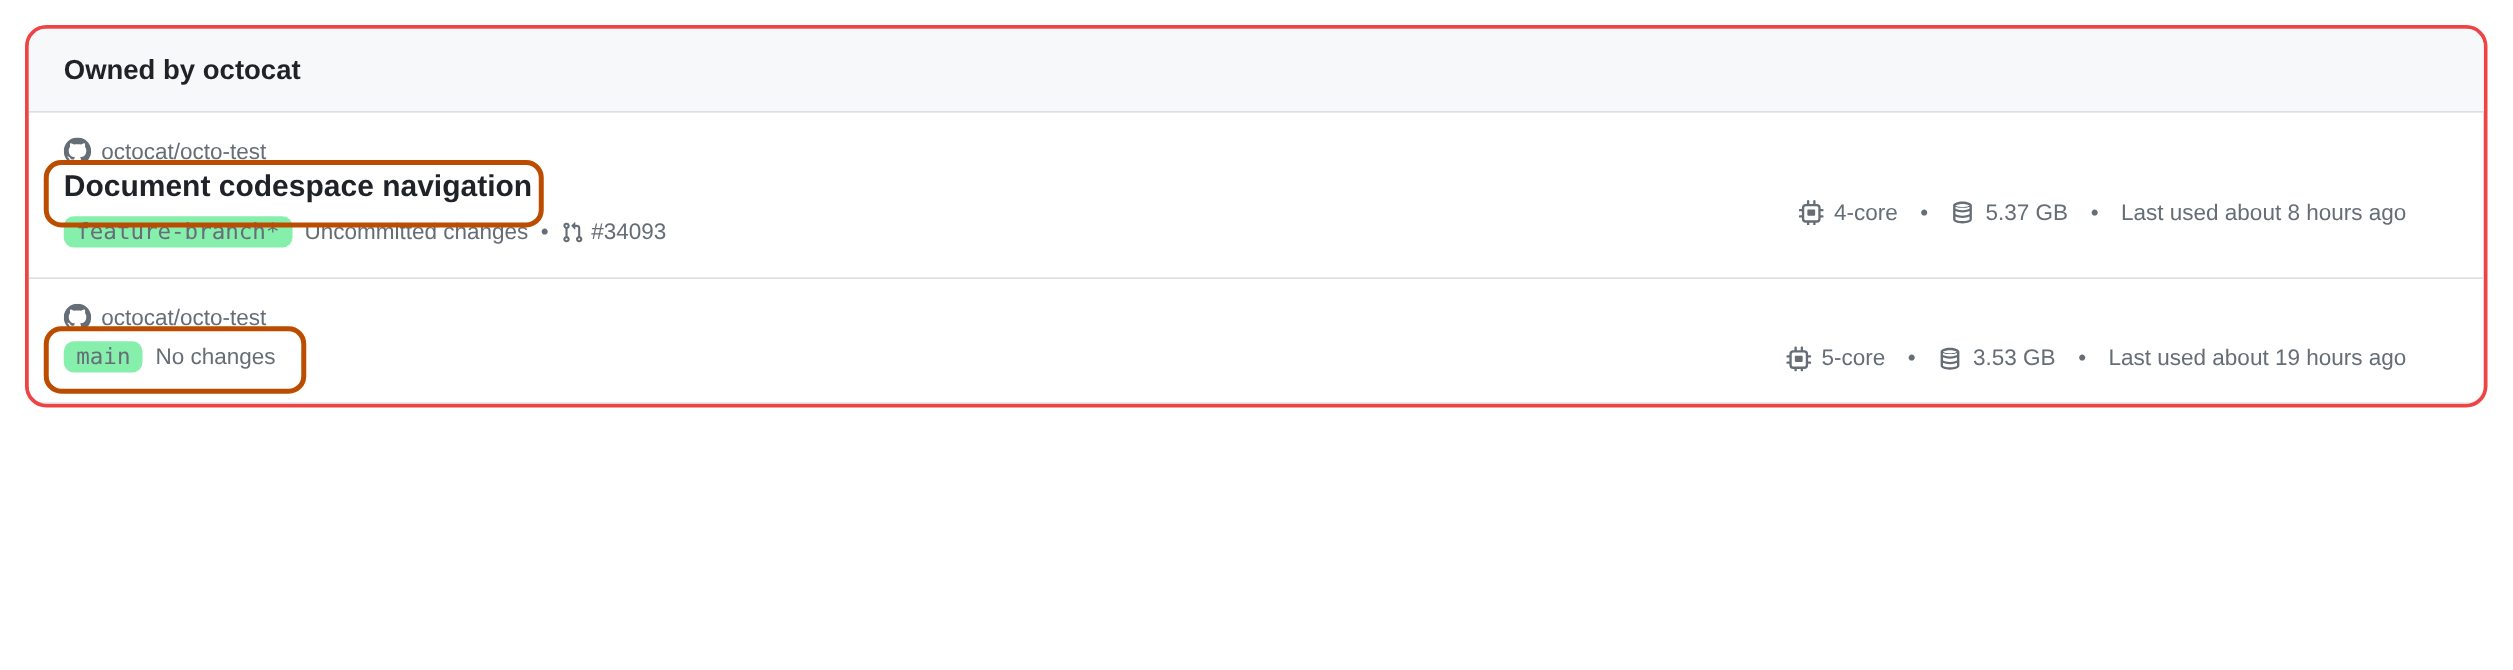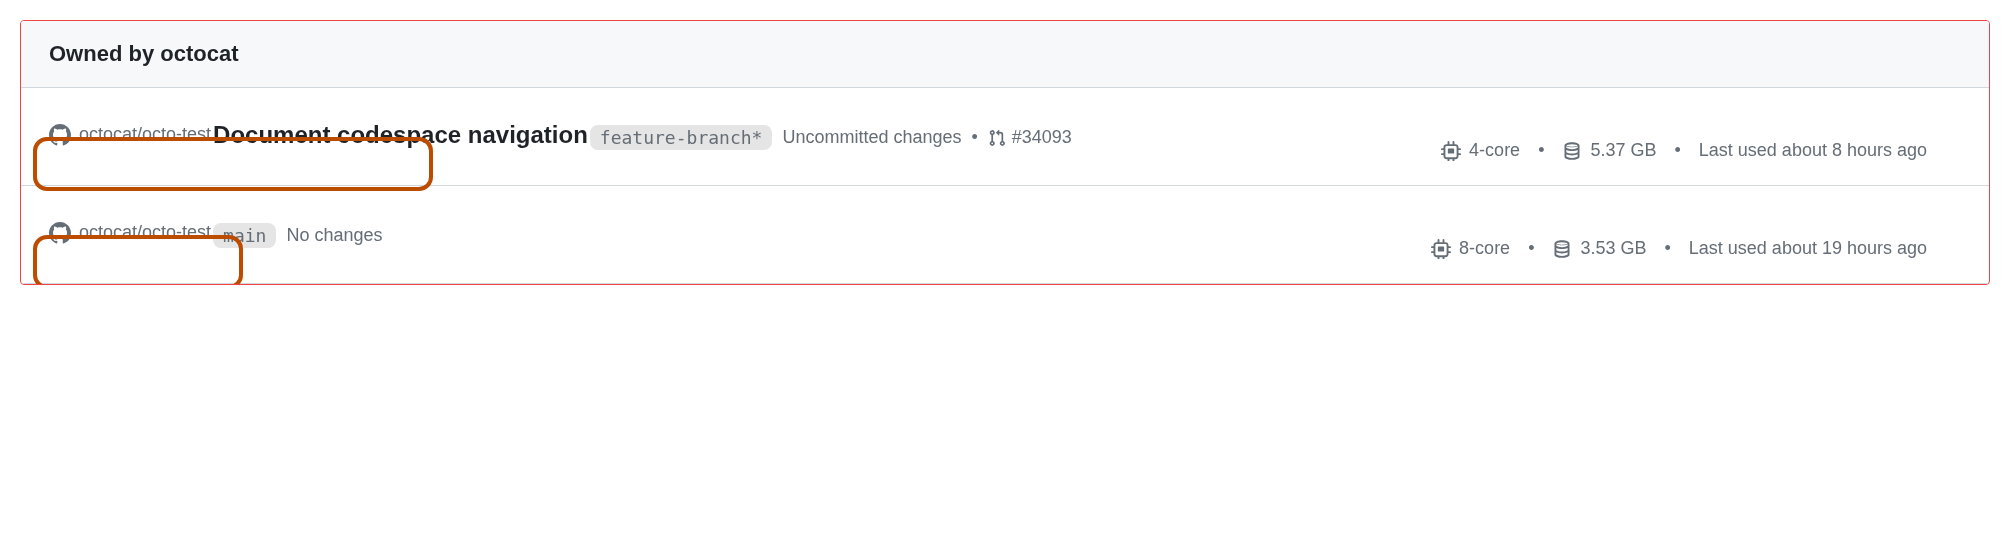--- a/index.html
+++ b/index.html
@@ -4,22 +4,22 @@
 <style>
   * { box-sizing: border-box; }
   body {
     margin: 0;
     padding: 20px;
     font-family: -apple-system, BlinkMacSystemFont, "Segoe UI", Helvetica, Arial, sans-serif;
     background: #ffffff;
     color: #1f2328;
   }
   .panel {
-    border: 1px solid #ef4444;
-    border-radius: 4px;
+    border: 3px solid #ef4444;
+    border-radius: 17px;
     overflow: hidden;
   }
   .panel-header {
     background: #f6f8fa;
     padding: 20px 28px;
     border-bottom: 1px solid #d0d7de;
   }
   .panel-header-title {
     font-size: 22px;
     font-weight: 600;
@@ -27,21 +27,21 @@
   }
   .codespace-row {
     display: flex;
     align-items: center;
     justify-content: space-between;
     padding: 20px 28px 24px 28px;
     border-bottom: 1px solid #d0d7de;
   }
   .codespace-left {
     display: flex;
-    flex-direction: row;
+    flex-direction: column;
     gap: 2px;
     position: relative;
   }
   .repo-line {
     display: flex;
     align-items: center;
     gap: 8px;
     font-size: 18px;
     color: #656d76;
   }
@@ -67,21 +67,21 @@
   }
   .status-line {
     display: flex;
     align-items: center;
     gap: 10px;
     font-size: 18px;
     color: #656d76;
     margin-top: 6px;
   }
   .branch-chip {
-    background: #e5e5e5;
+    background: #86efac;
     color: #656d76;
     padding: 2px 10px;
     border-radius: 8px;
     font-family: ui-monospace, SFMono-Regular, "SF Mono", Menlo, Consolas, monospace;
     font-size: 18px;
   }
   .status-sep {
     color: #656d76;
   }
   .no-changes {
@@ -185,21 +185,21 @@
         <span class="branch-chip slot-branch">main</span>
         <span class="slot-status no-changes">No changes</span>
 
       </div>
     </div>
     <div class="codespace-right">
       <span class="meta-item">
         <svg viewBox="0 0 16 16" width="20" height="20">
               <path d="M6 0a.75.75 0 0 1 .75.75V2.5h2.5V.75a.75.75 0 0 1 1.5 0V2.5h.75A2.5 2.5 0 0 1 14 5v.75h1.25a.75.75 0 0 1 0 1.5H14v2.5h1.25a.75.75 0 0 1 0 1.5H14V12a2.5 2.5 0 0 1-2.5 2.5h-.75v1.25a.75.75 0 0 1-1.5 0V14.5h-2.5v1.25a.75.75 0 0 1-1.5 0V14.5H4.5A2.5 2.5 0 0 1 2 12v-.75H.75a.75.75 0 0 1 0-1.5H2v-2.5H.75a.75.75 0 0 1 0-1.5H2V5a2.5 2.5 0 0 1 2.5-2.5h.75V.75A.75.75 0 0 1 6 0ZM4.5 4A1 1 0 0 0 3.5 5v7a1 1 0 0 0 1 1h7a1 1 0 0 0 1-1V5a1 1 0 0 0-1-1h-7ZM6 6h4a.5.5 0 0 1 .5.5v3a.5.5 0 0 1-.5.5H6a.5.5 0 0 1-.5-.5v-3A.5.5 0 0 1 6 6Z"></path>
             </svg>
-        <span class="slot-machine">8-core</span>
+        <span class="slot-machine">5-core</span>
       </span>
       <span class="sep-dot">•</span>
       <span class="meta-item">
         <svg viewBox="0 0 16 16" width="20" height="20">
               <path d="M8 1c-3.31 0-6 1.12-6 2.5v9C2 13.88 4.69 15 8 15s6-1.12 6-2.5v-9C14 2.12 11.31 1 8 1Zm0 1.5c2.76 0 4.5.82 4.5 1s-1.74 1-4.5 1-4.5-.82-4.5-1 1.74-1 4.5-1Zm4.5 9.9c-.18.24-1.8 1.1-4.5 1.1s-4.32-.86-4.5-1.1V10.6c1.17.56 2.77.9 4.5.9s3.33-.34 4.5-.9v1.8Zm0-3.5c-.18.24-1.8 1.1-4.5 1.1s-4.32-.86-4.5-1.1V7.1c1.17.56 2.77.9 4.5.9s3.33-.34 4.5-.9v1.8Zm0-3.5c-.18.24-1.8 1.1-4.5 1.1s-4.32-.86-4.5-1.1V4.24c1.17.56 2.77.76 4.5.76s3.33-.2 4.5-.76V5.4Z"></path>
             </svg>
         <span class="slot-storage">3.53 GB</span>
       </span>
       <span class="sep-dot">•</span>
       <span class="slot-lastused">Last used about 19 hours ago</span>

